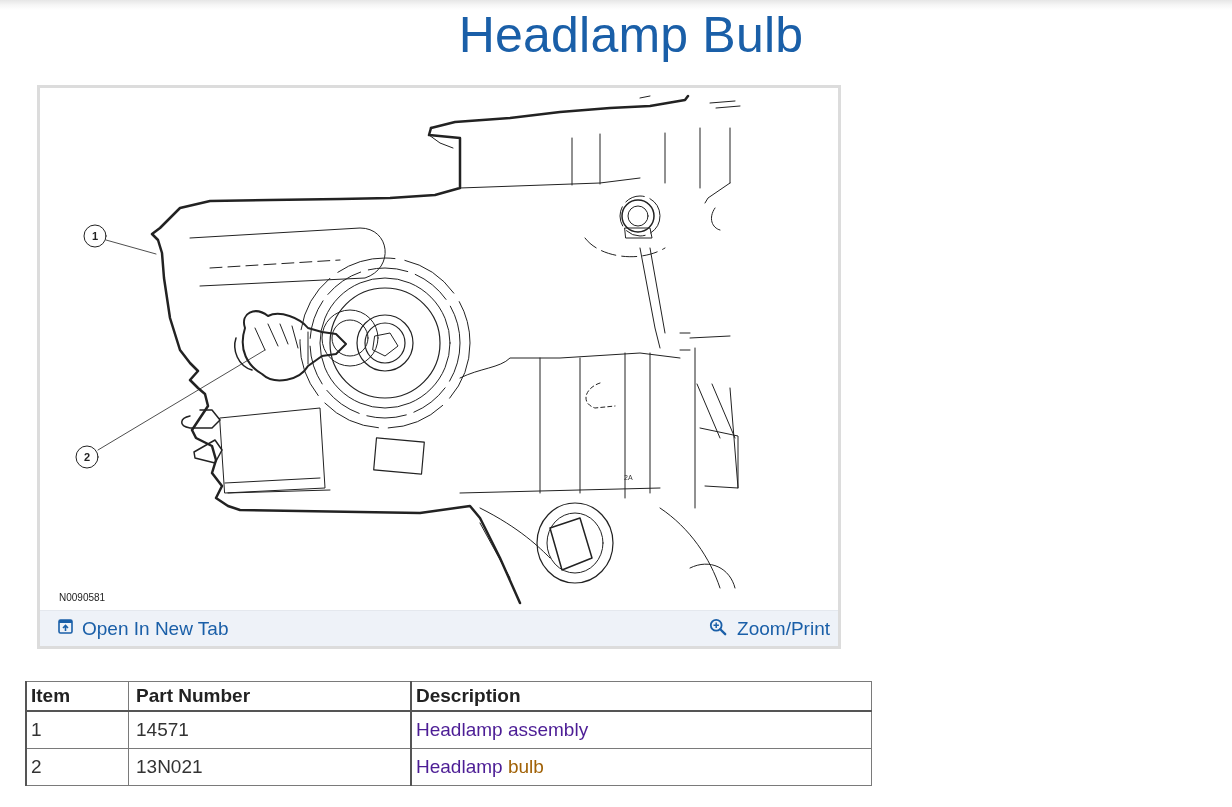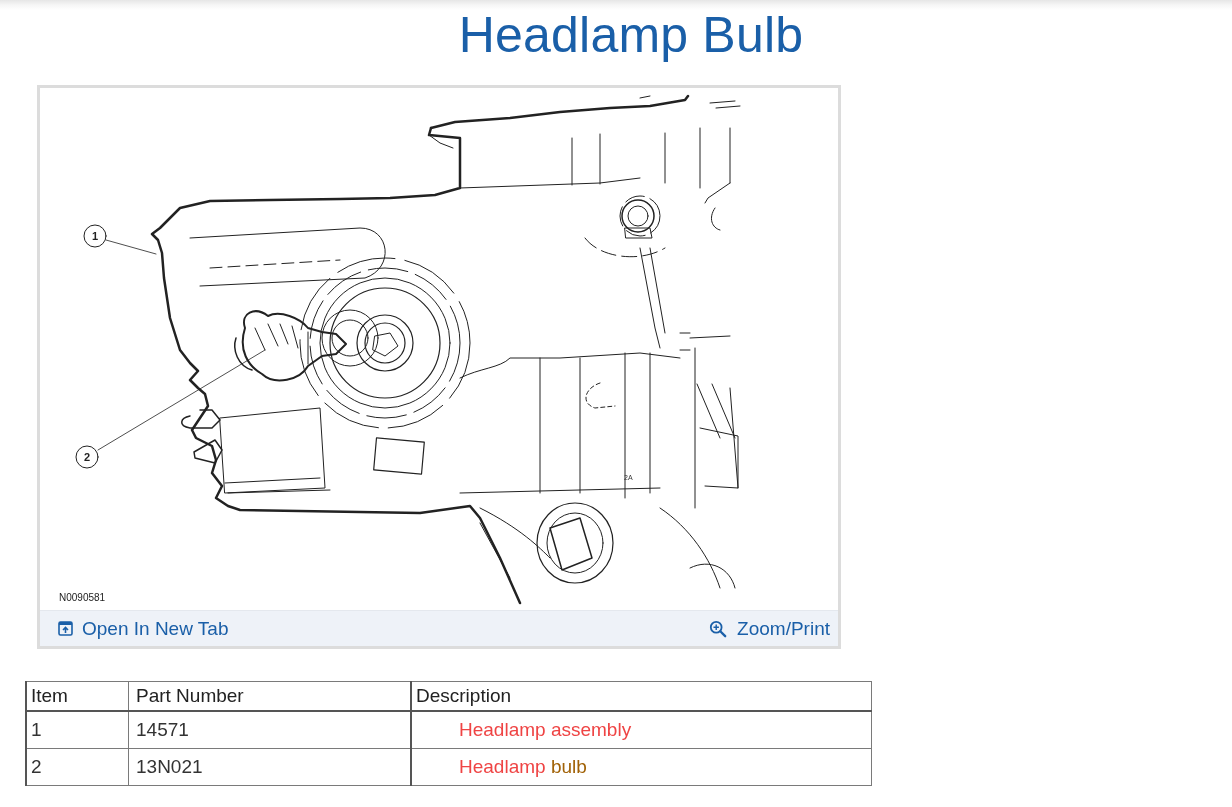--- a/index.html
+++ b/index.html
@@ -30,40 +30,40 @@
     font-family: "Liberation Sans", sans-serif;
     padding-left: 7px;
   }
   .figure-footer {
     position: absolute; left: 0; top: 522px; width: 798px; height: 36px;
     background: #eef2f8; border-top: 1px solid #e4e8ee;
     display: flex; align-items: center; justify-content: space-between;
     box-sizing: border-box; padding: 0 8px 0 16px;
   }
   .footer-link {
-    display: flex; align-items: center; gap: 8px; color: #1a5fa8;
+    display: flex; align-items: flex-start; gap: 8px; color: #1a5fa8;
     font-size: 19px; cursor: pointer; text-decoration: none;
   }
   .footer-link .icon { display: inline-flex; width: 18px; height: 18px; align-items: center; justify-content: center; }
   .zoom-link { gap: 10px; }
   table.parts {
     position: absolute; left: 25px; top: 681px; width: 847px;
     border-collapse: collapse; font-size: 19px;
   }
   table.parts th, table.parts td {
     border: 1px solid #7a7a7a; padding: 0 4px; text-align: left; height: 36px;
     vertical-align: middle;
   }
   table.parts th {
-    font-weight: 400; height: 28px; color: #222; border-bottom: 2px solid #555; margin-top: 48px;
+    font-weight: 700; height: 28px; color: #222; border-bottom: 2px solid #555; margin-top: 48px;
   }
   table.parts th:first-child, table.parts td:first-child { border-left: 2px solid #555; width: 93px; }
   table.parts th:nth-child(2), table.parts td:nth-child(2) { width: 270px; border-right: 2px solid #555; padding-left: 7px; }
   table.parts td { color: #333; }
-  .link { color: #ef4444; cursor: pointer; margin-left: 43px; }
+  .link { color: #4c1d95; cursor: pointer; }
   .plain { color: #a16207; }
 </style>
 </head>
 <body>
 
 <div class="top-shadow"></div>
 
 <h1 class="page-title" style="margin:0;">Headlamp Bulb</h1>
 
 <div class="figure">

